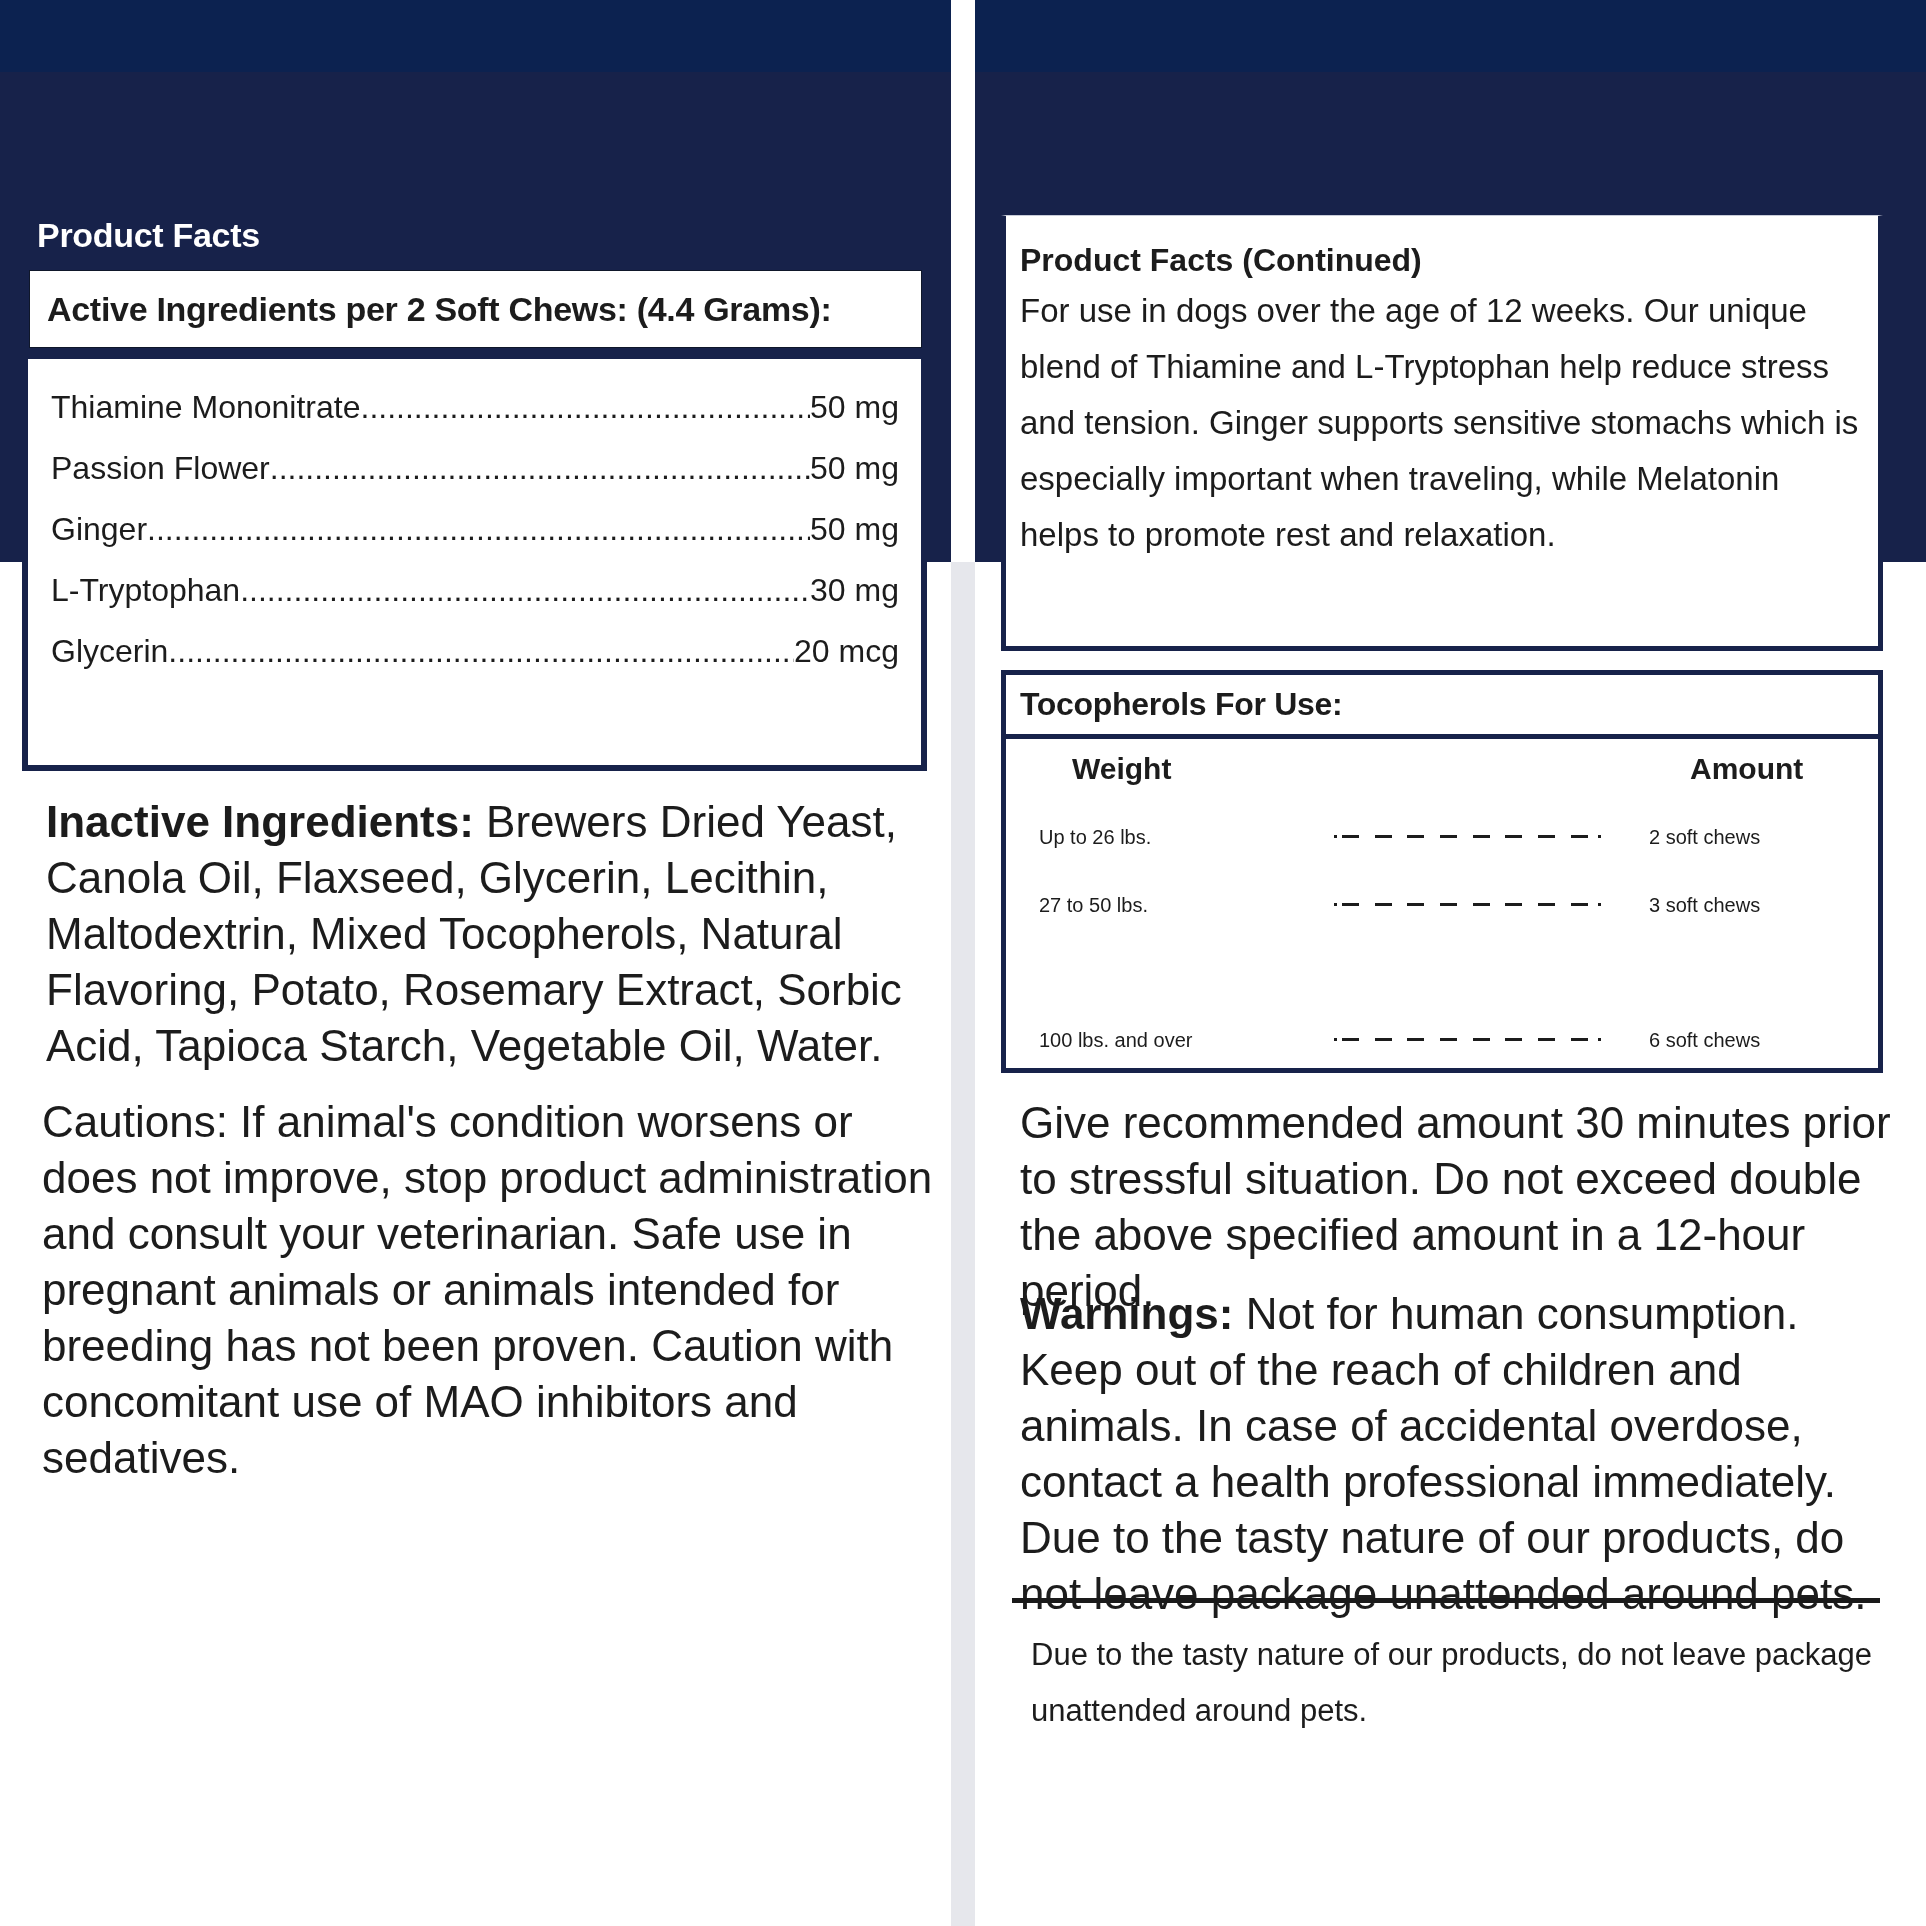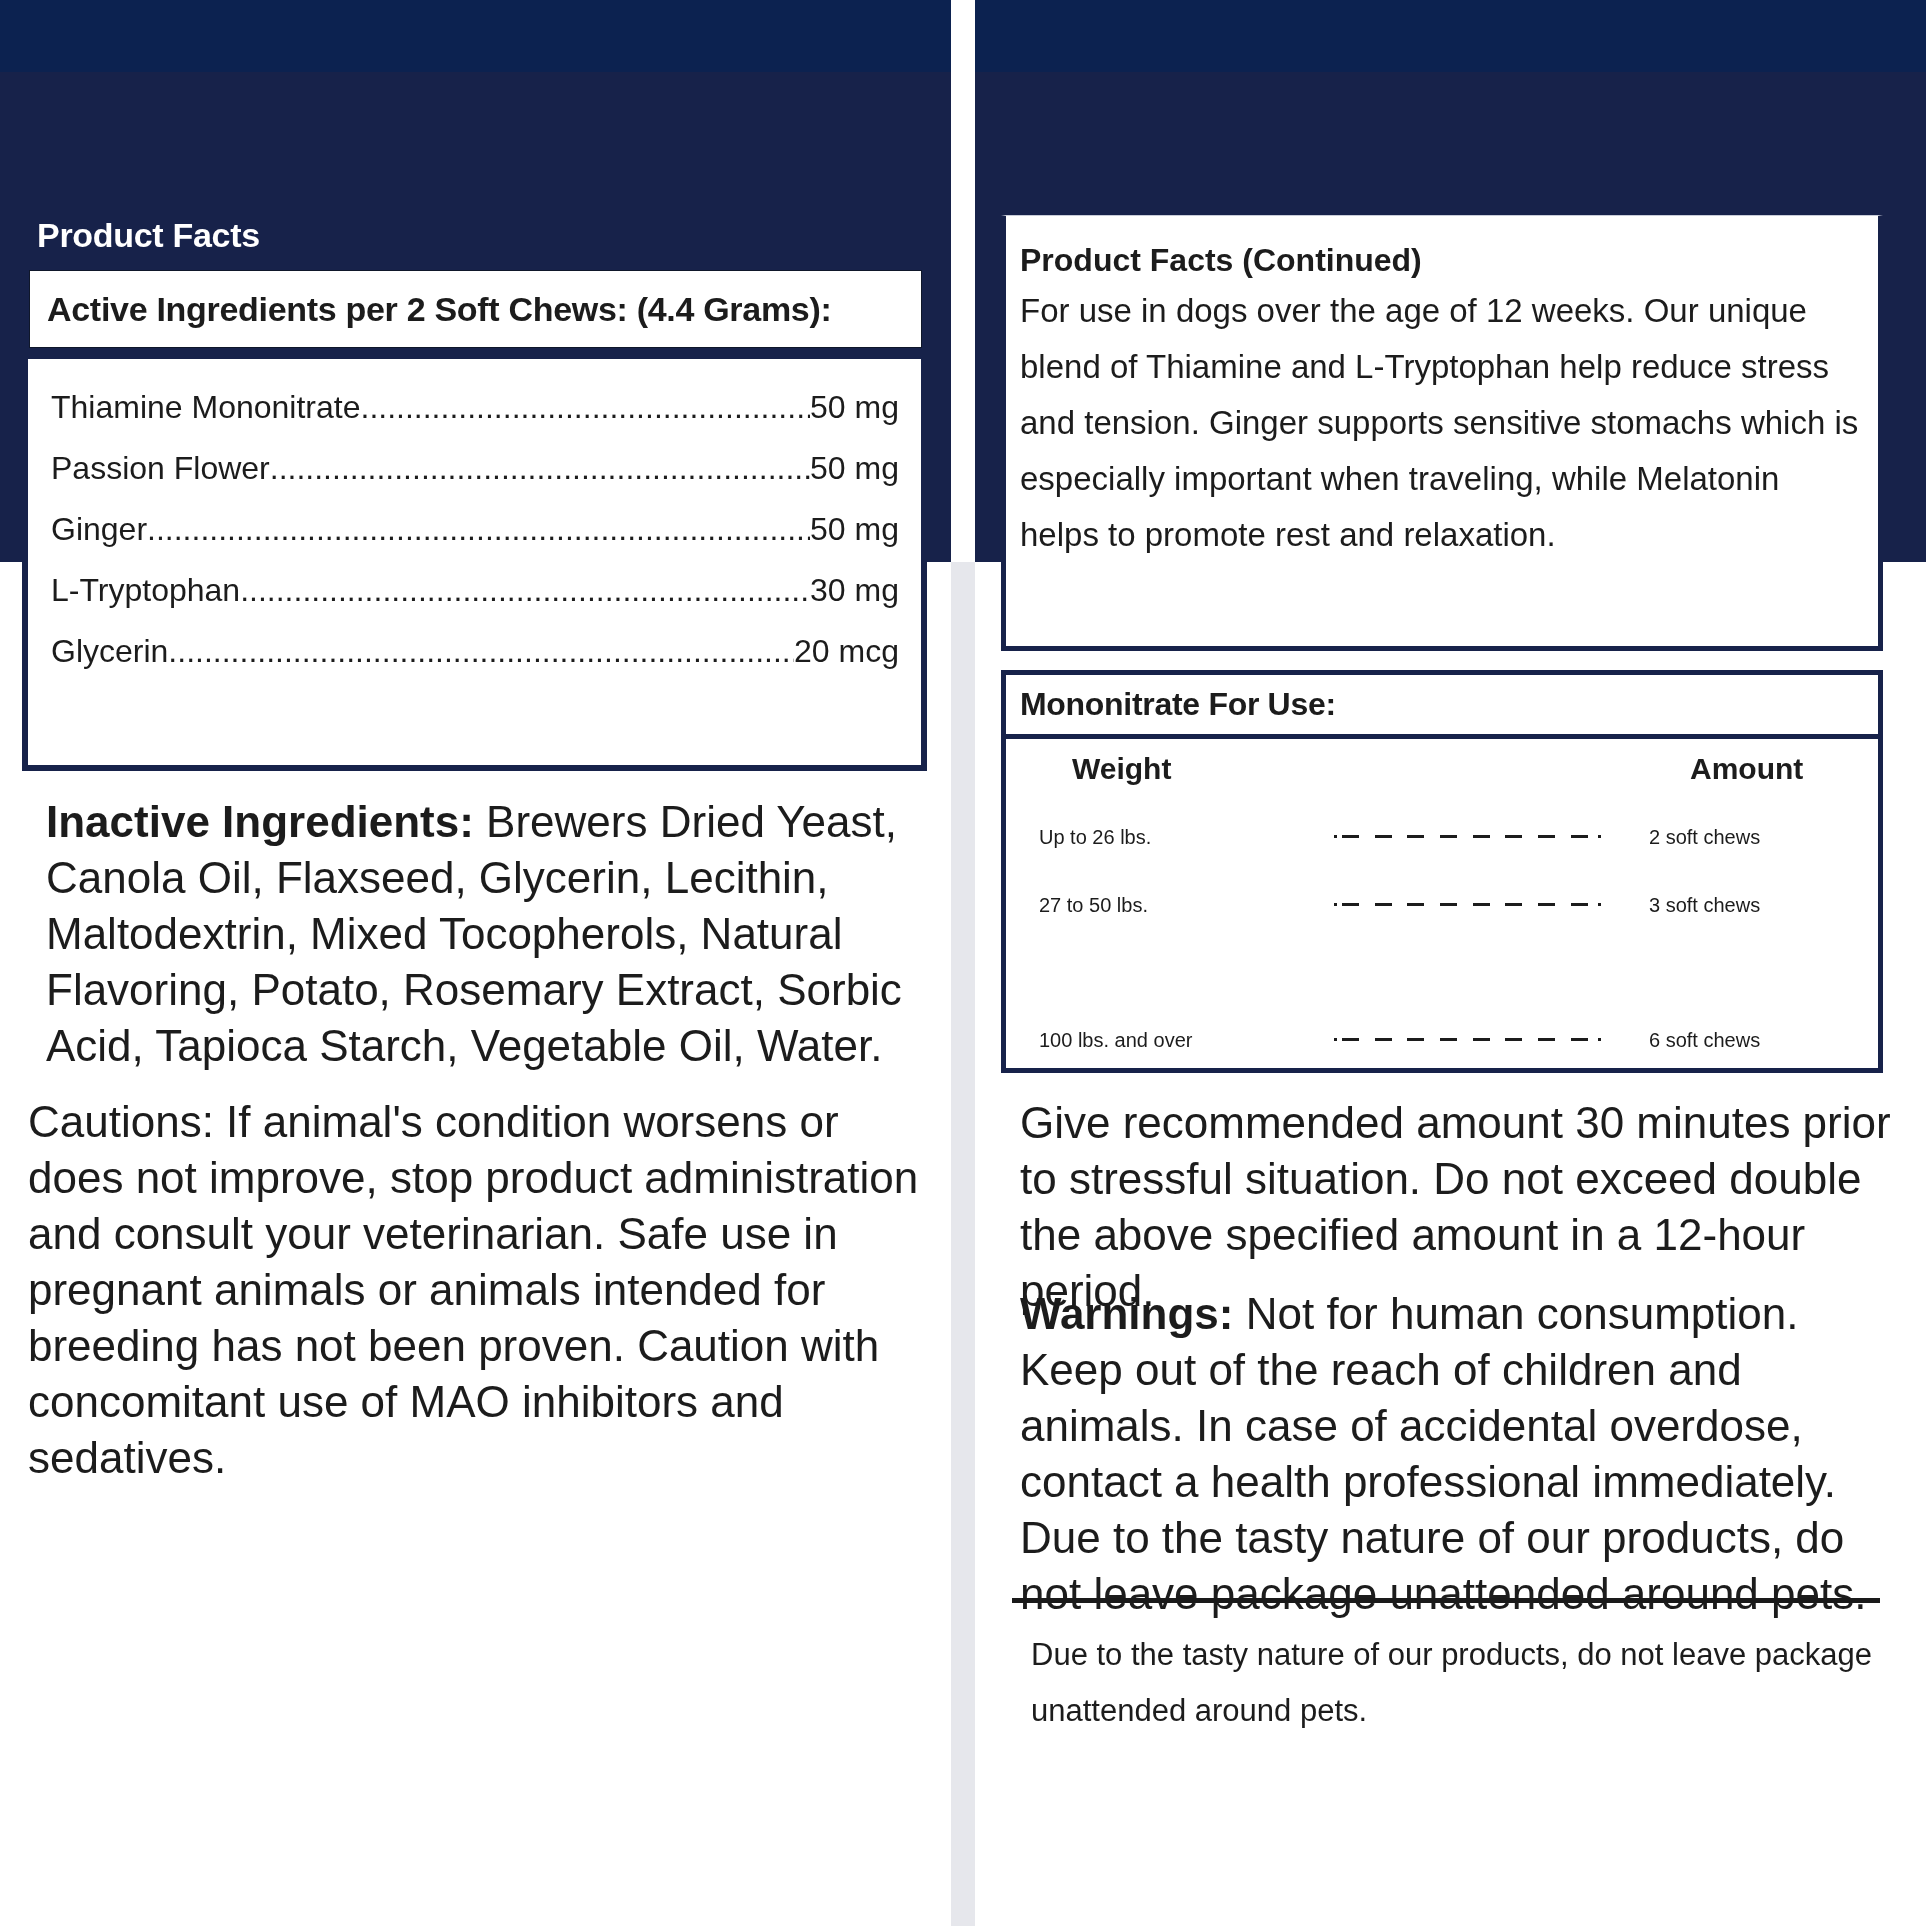--- a/index.html
+++ b/index.html
@@ -24,21 +24,21 @@
     border: 6px solid #17224a; padding: 18px 22px 0 23px; }
   .ingr-row { display: flex; align-items: baseline; height: 61px; line-height: 61px; font-size: 32px; color: #1c1c1c; white-space: nowrap; overflow: hidden; }
   .ingr-name { flex: 0 0 auto; }
   .ingr-dots { flex: 1 1 auto; overflow: hidden; letter-spacing: 0; }
   .ingr-dots::before { content: "..............................................................................................................................................................................."; }
   .ingr-amt { flex: 0 0 auto; }
 
   .para { position: absolute; font-size: 44px; line-height: 56px; color: #1c1c1c; }
   .para b { font-weight: bold; }
   #inactive { left: 46px; top: 794px; width: 871px; }
-  #cautions { left: 28px; top: 1094px; width: 911px; }
+  #cautions { left: 42px; top: 1094px; width: 911px; }
 
   .cont-box { position: absolute; left: 1001px; top: 215px; width: 882px; height: 436px; background: #fff;
     border: 5px solid #17224a; border-top: 1px solid #c8ccd8; border-left-width: 5px; padding: 22px 14px 0 14px; }
   .cont-title { font-weight: bold; font-size: 32px; line-height: 44px; color: #1c1c1c; }
   .cont-body { font-size: 33px; line-height: 56px; color: #1c1c1c; margin-top: 1px; }
 
   .dir-box { position: absolute; left: 1001px; top: 670px; width: 882px; height: 403px; background: #fff;
     border: 5px solid #17224a; }
   .dir-head { height: 64px; border-bottom: 5px solid #17224a; display: flex; align-items: center; padding-left: 14px; }
   .dir-head span { font-weight: bold; font-size: 32px; color: #1c1c1c; letter-spacing: -0.3px; }
@@ -105,21 +105,21 @@
 
 <p class="para" id="cautions">Cautions: If animal's condition worsens or does not improve, stop product administration and consult your veterinarian. Safe use in pregnant animals or animals intended for breeding has not been proven. Caution with concomitant use of MAO inhibitors and sedatives.</p>
 
 <div class="cont-box">
   <div class="cont-title">Product Facts (Continued)</div>
   <div class="cont-body">For use in dogs over the age of 12 weeks. Our unique blend of Thiamine and L-Tryptophan help reduce stress and tension. Ginger supports sensitive stomachs which is especially important when traveling, while Melatonin helps to promote rest and relaxation.</div>
 </div>
 
 <div class="dir-box">
   <div class="dir-head">
-    <span>Mononitrate For Use:</span>
+    <span>Tocopherols For Use:</span>
   </div>
   <div class="dir-col-head" id="col-weight">Weight</div>
   <div class="dir-col-head" id="col-amount">Amount</div>
 
   <div class="dir-row" style="top:142px">
     <span class="w">Up to 26 lbs.</span>
     <div class="leader">
         <span class="dot" style="left: 0px;"></span>
         <span class="dash" style="left: 8px;"></span>
         <span class="dash" style="left: 41px;"></span>

